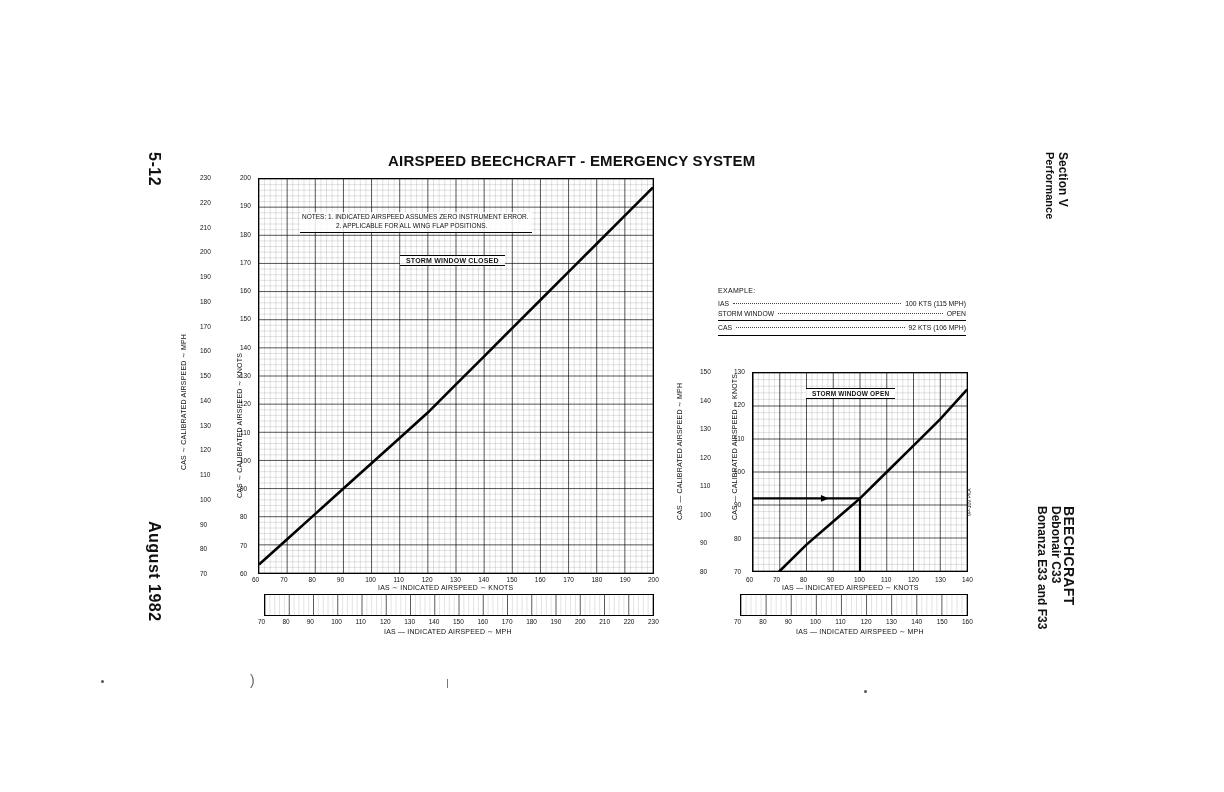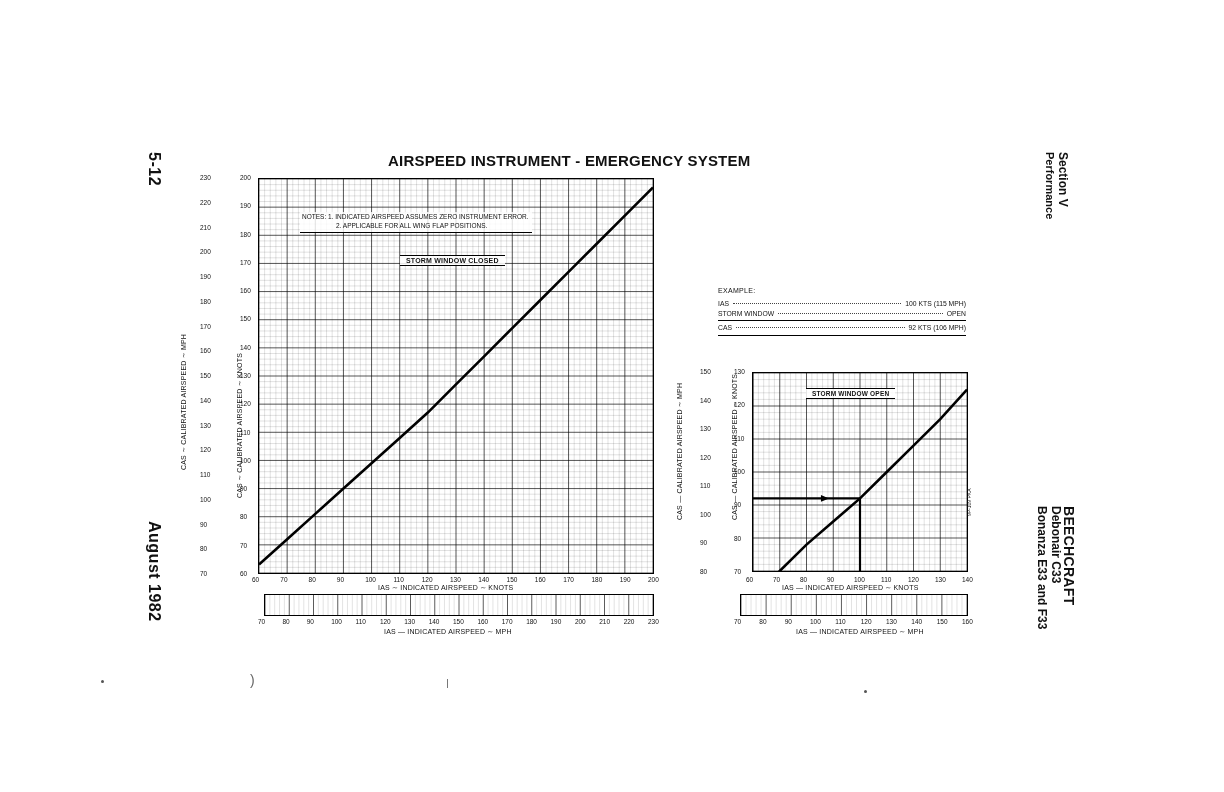--- a/index.html
+++ b/index.html
@@ -220,21 +220,21 @@
 <body>
 
 <div class="rot-cw" id="page-number">5-12</div>
 <div class="rot-cw" id="page-date">August 1982</div>
 <div class="rot-cw" id="hdr-section">Section V</div>
 <div class="rot-cw" id="hdr-subsection">Performance</div>
 <div class="rot-cw" id="ftr-brand">BEECHCRAFT</div>
 <div class="rot-cw" id="ftr-model1">Debonair C33</div>
 <div class="rot-cw" id="ftr-model2">Bonanza E33 and F33</div>
 
-<div id="chart-title">AIRSPEED INSTRUMENT - EMERGENCY SYSTEM</div>
+<div id="chart-title">AIRSPEED BEECHCRAFT - EMERGENCY SYSTEM</div>
 
 <div class="plot-frame" id="main-plot" style="left:258px; top:178px; width:396px; height:396px;">
   <svg class="grid-svg" id="main-grid" viewBox="0 0 396 396" preserveAspectRatio="none">
       <line x1="0" x2="0" y1="0" y2="396" stroke="#000" stroke-opacity="0.75" stroke-width="0.9"></line>
       <line x1="5.657142857142857" x2="5.657142857142857" y1="0" y2="396" stroke="#000" stroke-opacity="0.3" stroke-width="0.4"></line>
       <line x1="11.314285714285713" x2="11.314285714285713" y1="0" y2="396" stroke="#000" stroke-opacity="0.3" stroke-width="0.4"></line>
       <line x1="16.97142857142857" x2="16.97142857142857" y1="0" y2="396" stroke="#000" stroke-opacity="0.3" stroke-width="0.4"></line>
       <line x1="22.628571428571426" x2="22.628571428571426" y1="0" y2="396" stroke="#000" stroke-opacity="0.3" stroke-width="0.4"></line>
       <line x1="28.285714285714285" x2="28.285714285714285" y1="0" y2="396" stroke="#000" stroke-opacity="0.75" stroke-width="0.9"></line>
       <line x1="33.94285714285714" x2="33.94285714285714" y1="0" y2="396" stroke="#000" stroke-opacity="0.3" stroke-width="0.4"></line>

